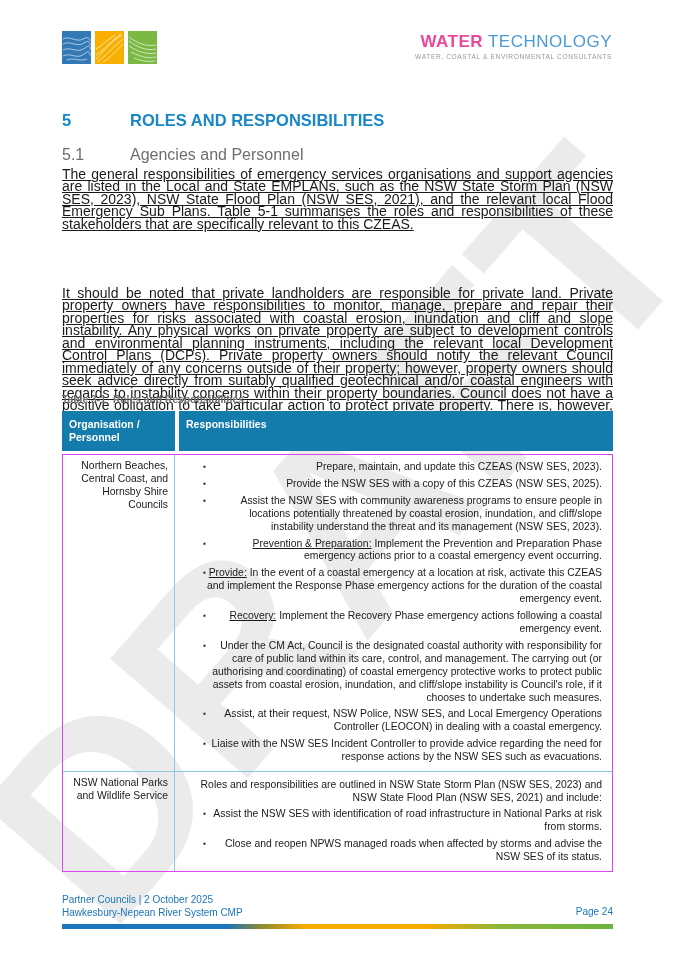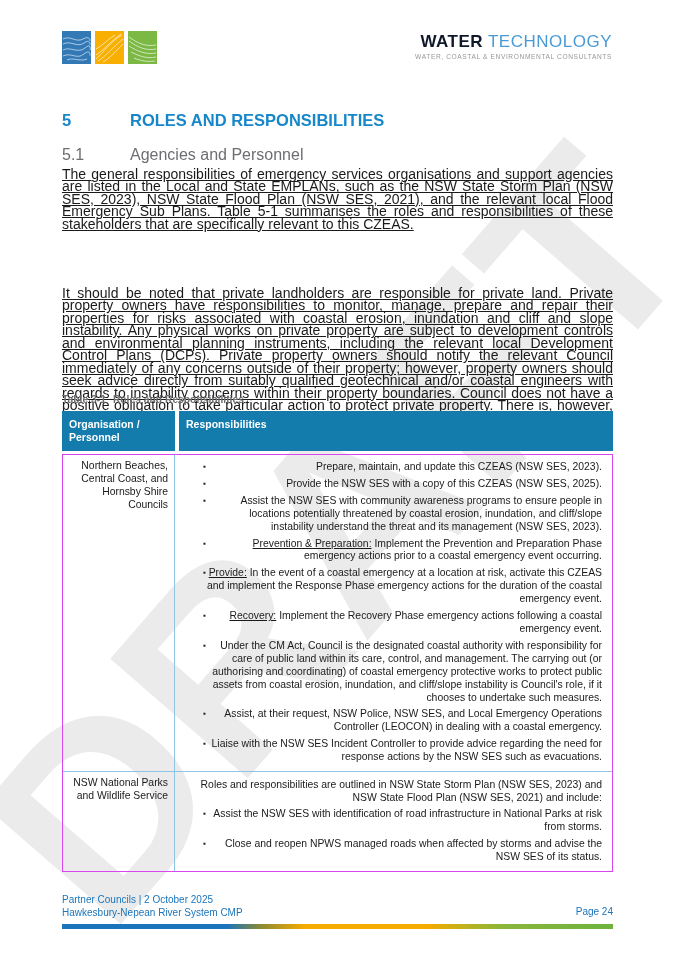--- a/index.html
+++ b/index.html
@@ -26,21 +26,21 @@
     white-space:nowrap;
     user-select:none;
   }
   .content{position:relative;z-index:1;}
   
   .hdr{position:absolute;top:30px;left:62px;right:62px;height:40px;}
   .logo-squares{position:absolute;left:0;top:1px;display:flex;gap:4px;}
   .logo-sq{width:29px;height:33px;display:block;}
   .brand{position:absolute;right:1px;top:3px;text-align:right;}
   .brand-line{font-size:17px;line-height:17px;letter-spacing:.5px;white-space:nowrap;}
-  .brand-water{font-weight:bold;color:#0f172a;text-align:center;}
+  .brand-water{font-weight:bold;color:#ec4899;text-align:center;}
   .brand-tech{font-weight:300;color:#4a9bd5;}
   .brand-tag{margin-top:3px;font-size:6.6px;letter-spacing:.62px;color:#95979a;white-space:nowrap;}
   
   .h1-row{position:absolute;top:111px;left:62px;right:62px;display:flex;color:#1787c9;font-weight:bold;font-size:16.5px;}
   .h1-num{width:68px;flex:none;}
   .h2-row{position:absolute;top:146px;left:62px;right:62px;display:flex;color:#6d6e71;font-size:16px;}
   .h2-num{width:68px;flex:none;}
   
   .para{position:absolute;left:62px;width:551px;font-size:14px;line-height:12.45px;text-align:justify;color:#1a1a1a;text-decoration:underline;}
   .para1{top:168px;}

